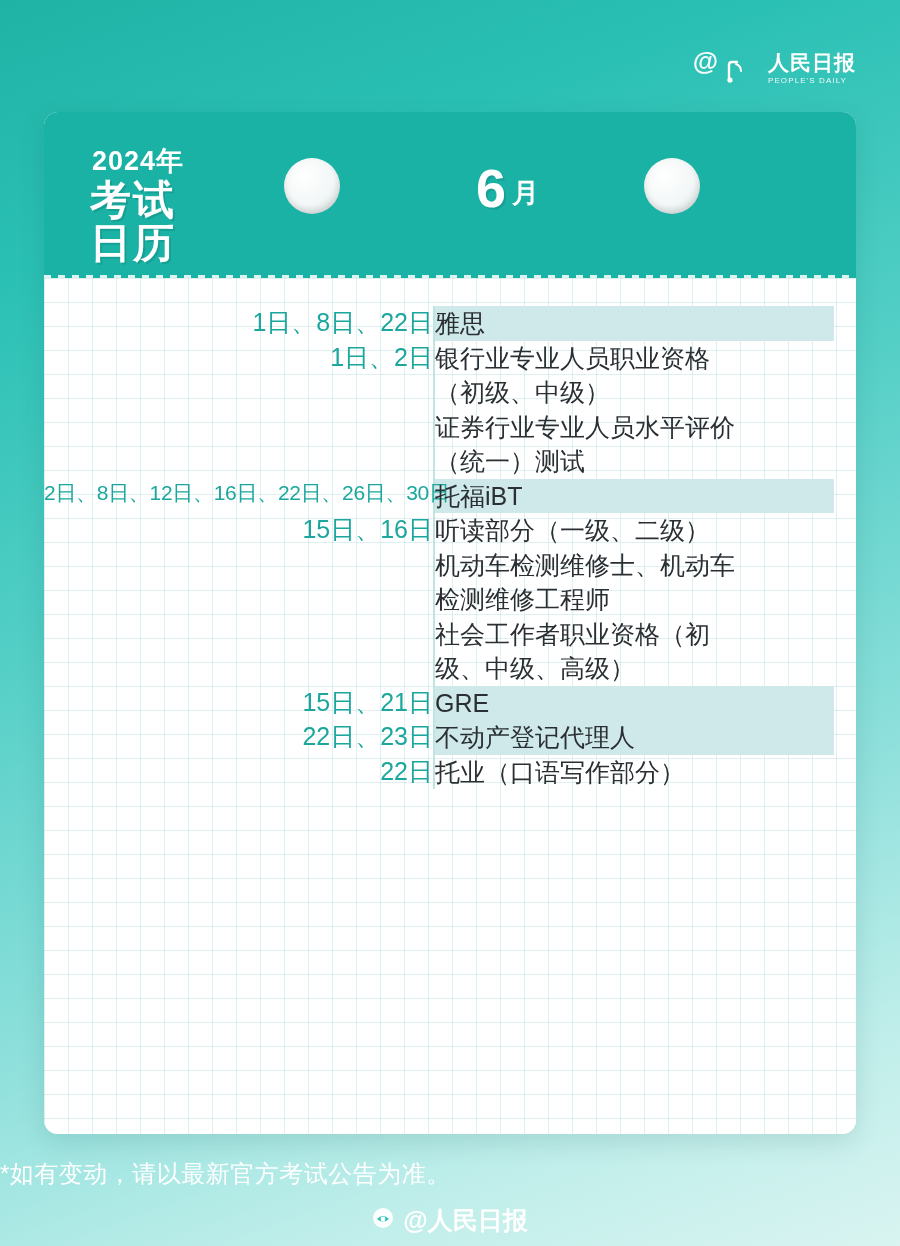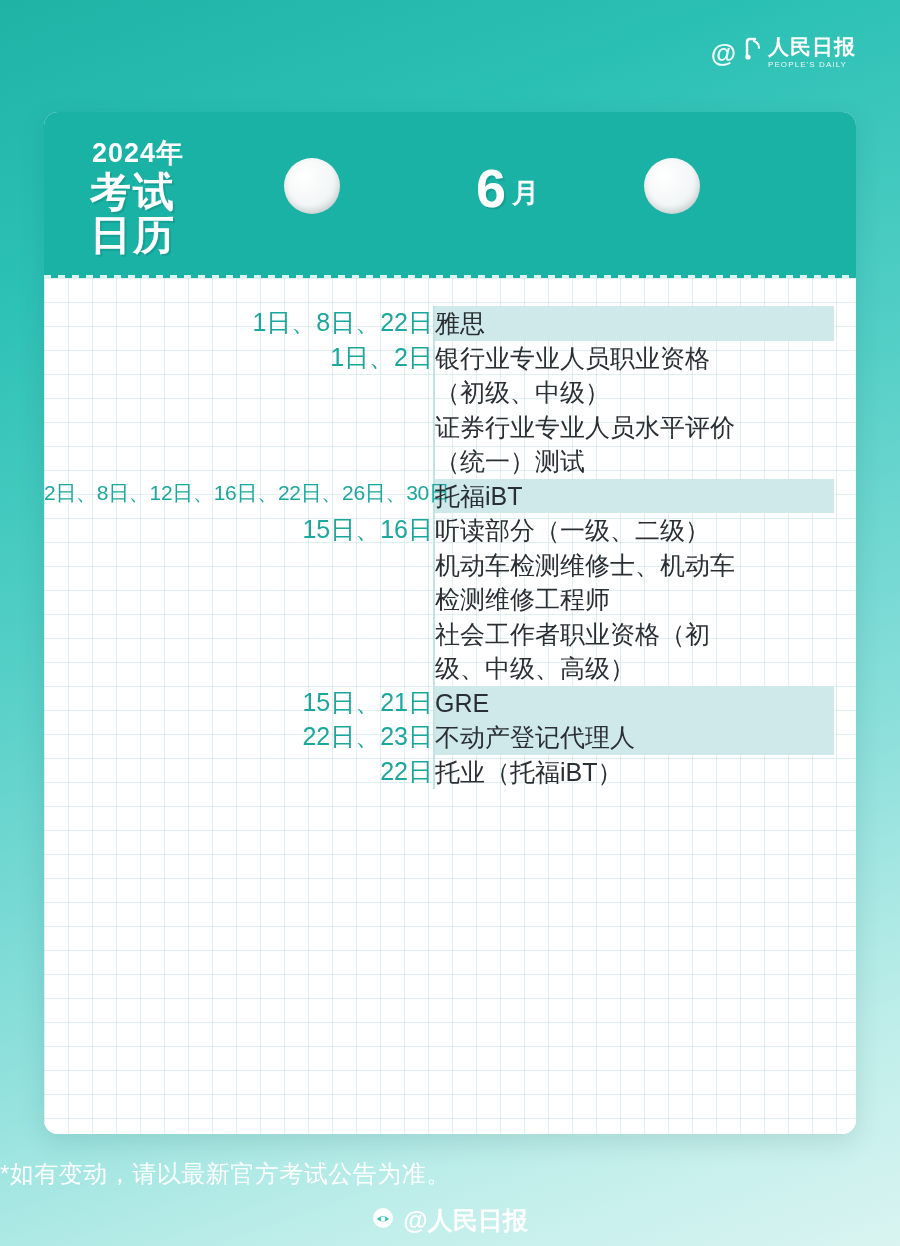--- a/index.html
+++ b/index.html
@@ -25,22 +25,23 @@
     color: #ffffff;
   }
   .brand-at {
     font-size: 26px;
     font-weight: bold;
     line-height: 1;
     opacity: .95;
   }
   .brand-mark {
     display: flex;
-    align-items: flex-start;
-    gap: 5px;
+    align-items: flex-end;
+    gap: 23px;
+    margin-top: 16px;
   }
   .brand-texts { display: flex; flex-direction: column; align-items: flex-start; }
   .brand-cn {
     font-size: 21px;
     font-weight: bold;
     letter-spacing: 1px;
     line-height: 1.05;
   }
   .brand-en {
     font-size: 8px;
@@ -76,21 +77,21 @@
     content: "";
     position: absolute;
     left: 0; right: 0; bottom: 0;
     height: 3px;
     background-image: repeating-linear-gradient(to right, #ffffff 0 7px, rgba(255,255,255,0) 7px 14px);
     opacity: .85;
   }
   .title-block {
     position: absolute;
     left: 46px;
-    top: 28px;
+    top: 36px;
     color: #ffffff;
   }
   .title-year {
     font-size: 27px;
     font-weight: bold;
     letter-spacing: 1px;
     line-height: 1;
     margin-left: 2px;
   }
   .title-main {
@@ -277,21 +278,21 @@
           <tr class="shaded">
             <td class="date-cell">15日、21日</td>
             <td class="name-cell">GRE</td>
           </tr>
           <tr class="shaded">
             <td class="date-cell">22日、23日</td>
             <td class="name-cell">不动产登记代理人</td>
           </tr>
           <tr>
             <td class="date-cell">22日</td>
-            <td class="name-cell">托业（托福iBT）</td>
+            <td class="name-cell">托业（口语写作部分）</td>
           </tr>
         </tbody>
     </table>
   </div>
 </div>
 
 <div class="footnote">*如有变动，请以最新官方考试公告为准。</div>
 
 <div class="weibo">
   <span>

